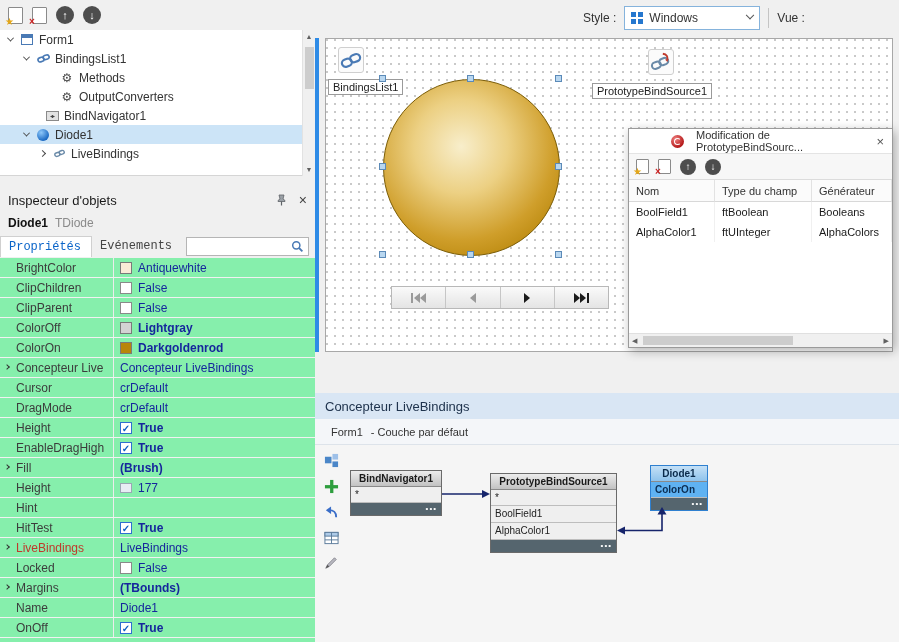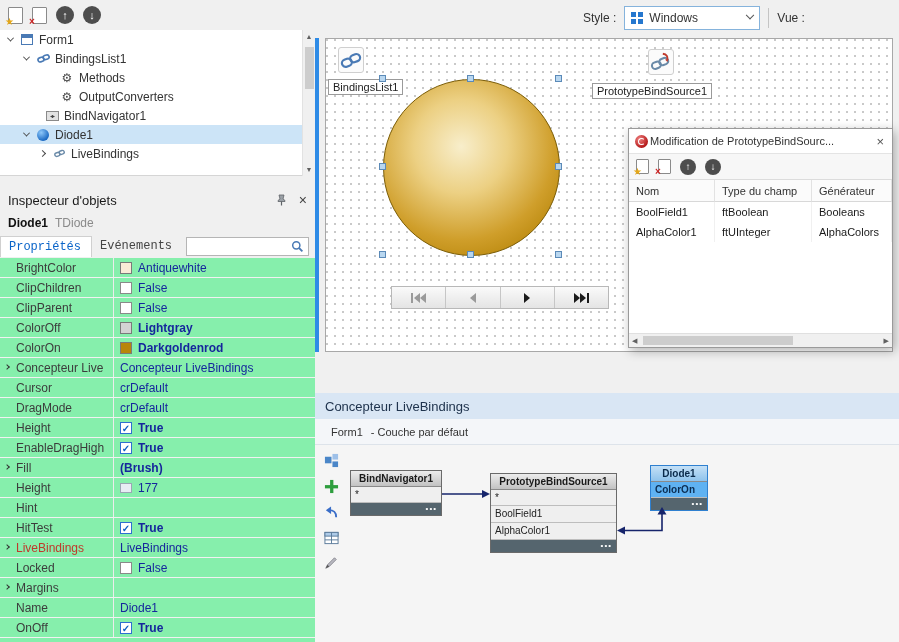--- a/index.html
+++ b/index.html
@@ -75,21 +75,21 @@
   #diode-circle { position:absolute; left:57px; top:40px; width:177px; height:177px; border-radius:50%;
        background:radial-gradient(circle at 44% 38%, #f8eecb 0%, #ecd083 32%, #cf9e2a 64%, #b8860b 84%, #8f6a08 100%);
        border:1px solid #7a5c06; }
   .handle { position:absolute; width:7px; height:7px; background:#b9d7f0; border:1px solid #5b8ab8; }
   #navbar { position:absolute; left:65px; top:247px; width:218px; height:23px; background:#eef0f2; border:1px solid #b8b8b8; display:flex; }
   .navbtn { flex:1; border-right:1px solid #c6c6c6; background:linear-gradient(#fafafa,#e4e4e4); display:flex; align-items:center; justify-content:center; }
   .navbtn:last-child { border-right:none; }
 
   
   #dlg { position:absolute; left:628px; top:128px; width:265px; height:220px; background:#fff; border:1px solid #9a9a9a; box-shadow:2px 3px 10px rgba(0,0,0,.3); z-index:50; }
-  #dlg-title { height:24px; display:flex; align-items:center; gap:2px; padding:0 6px; font-size:11px; color:#333; }
+  #dlg-title { height:24px; display:flex; align-items:center; gap:12px; padding:0 6px; font-size:11px; color:#333;margin-left:36px; }
   .redic { width:13px; height:13px; border-radius:50%; background:radial-gradient(circle at 35% 32%, #f08080, #b01212 75%); position:relative; flex:none; }
   .redic::after { content:""; position:absolute; left:3px; top:3px; width:5px; height:5px; border-radius:50%; border:1.5px solid #fff; border-right-color:transparent; }
   #dlg-title .sp { flex:1; }
   #dlg-tools { height:27px; background:#f7f7f7; border-top:1px solid #e4e4e4; border-bottom:1px solid #dcdcdc; display:flex; align-items:center; gap:9px; padding-left:7px; }
   #dlg-tools .pgico { width:13px; height:15px; }
   #dlg-tools .circbtn { width:16px; height:16px; line-height:16px; font-size:10px; }
   .fg-row { display:flex; font-size:11px; }
   .fg-head .cell { background:#fbfbfb; border-bottom:1px solid #d8d8d8; border-right:1px solid #e2e2e2; color:#333; height:22px; line-height:22px; }
   .fg-data .cell { height:20px; line-height:20px; color:#1a1a1a; border-right:1px solid #f0f0f0; }
   .cell { padding-left:7px; white-space:nowrap; overflow:hidden; }
@@ -366,20 +366,23 @@
       <div class="pv">
           <span class="cb"></span>
           <span class="val">False</span>
         </div>
     </div>
     <div class="pr">
       <div class="pn">
           <span class="pchev"></span>
           <span class="nm">Margins</span>
         </div>
+      <div class="pv">
+          <span class="val b">(TBounds)</span>
+        </div>
     </div>
     <div class="pr">
       <div class="pn">
           <span class="nm">Name</span>
         </div>
       <div class="pv">
           <span class="val">Diode1</span>
         </div>
     </div>
     <div class="pr">

